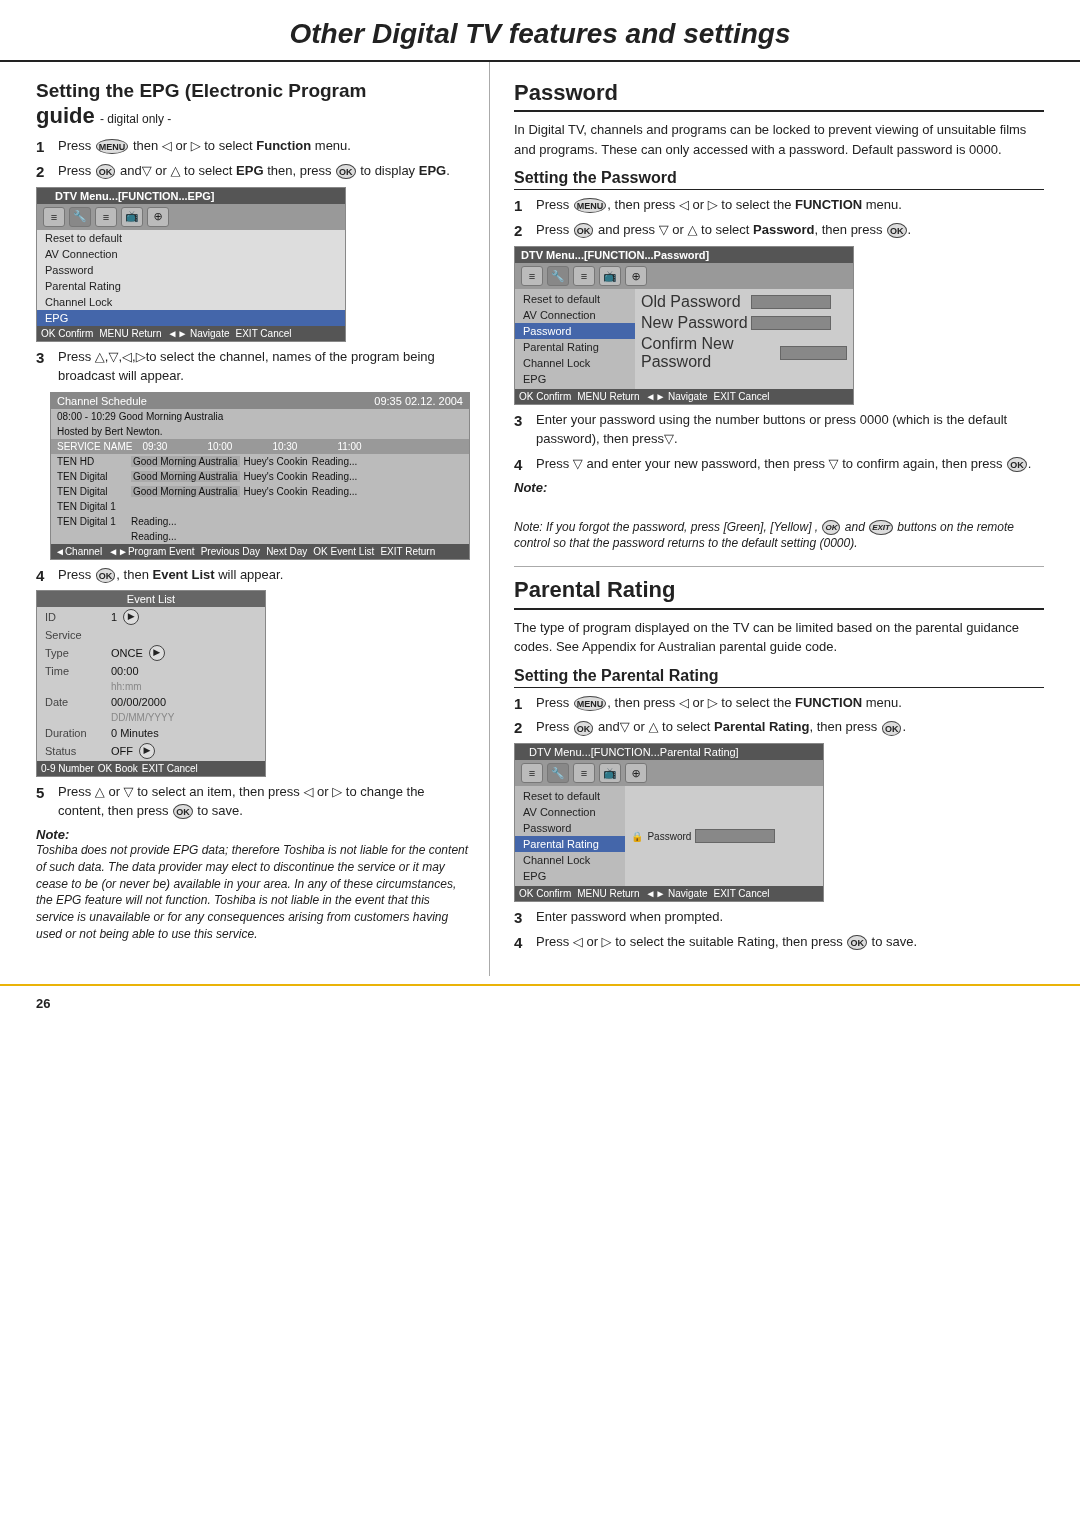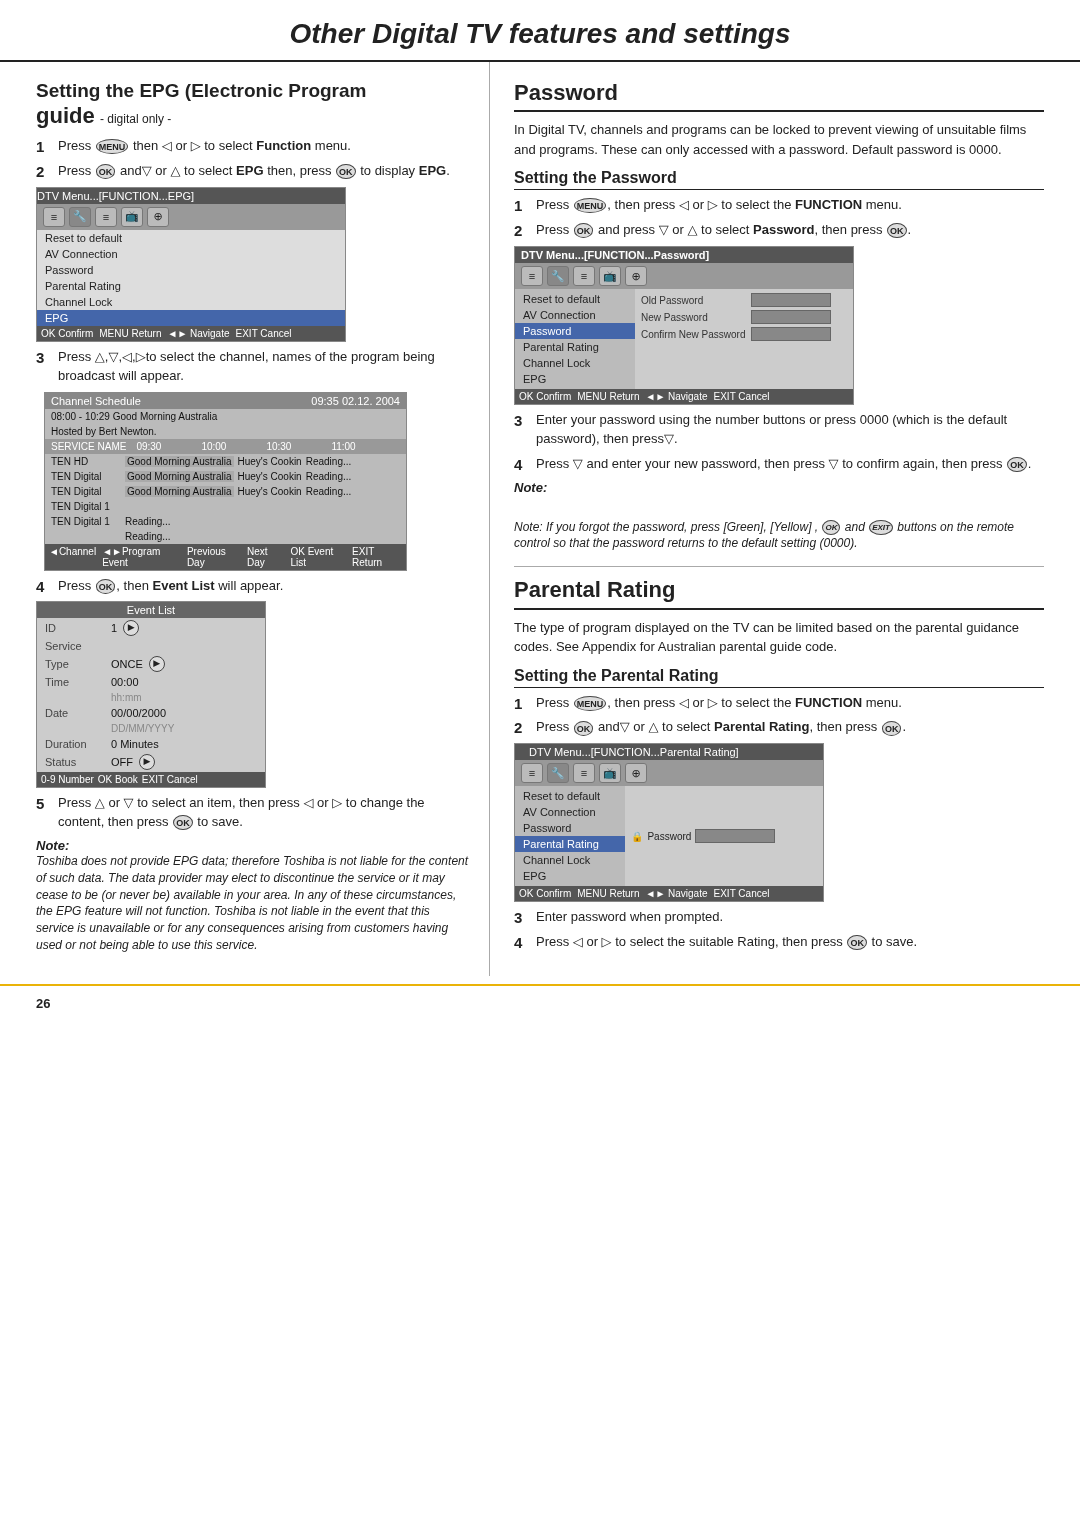--- a/index.html
+++ b/index.html
@@ -87,23 +87,23 @@
     .menu-box {
       border: 1px solid #888;
       background: #ddd;
       margin: 6px 0 6px 0;
       font-size: 11px;
       width: 310px;
     }
     .menu-box .menu-titlebar {
       background: #555;
       color: #fff;
-      padding: 2px 0;
-      font-size: 11px;
-      font-weight: normal;
+      padding: 2px 18px;
+      font-size: 11px;
+      font-weight: bold;
     }
     .menu-box .menu-icons {
       background: #999;
       display: flex;
       flex-direction: row;
       align-items: center;
       gap: 4px;
       padding: 3px 6px;
     }
     .menu-box .menu-icons .ico {
@@ -134,23 +134,23 @@
       color: #fff;
       font-size: 10px;
       padding: 2px 4px;
       display: flex;
       gap: 6px;
     }
     
     .schedule-box {
       border: 1px solid #888;
       background: #ccc;
-      margin: 6px 8px;
+      margin: 6px 14px;
       font-size: 10px;
-      width: 363px;
+      width: 420px;
     }
     .schedule-box .sched-titlebar {
       background: #888;
       color: #fff;
       padding: 2px 6px;
       font-size: 11px;
       display: flex;
       justify-content: space-between;
     }
     .schedule-box .sched-row {
@@ -282,21 +282,21 @@
       background: #ccc;
       padding: 4px 6px;
     }
     .pass-menu-box .pm-field-row {
       display: flex;
       align-items: center;
       margin-bottom: 3px;
       font-size: 11px;
     }
     .pass-menu-box .pm-field-label {
-      font-size: 10px;
+      font-size: 16px;
       min-width: 110px;
       color: #333;
     }
     .pass-menu-box .pm-field-input {
       background: #888;
       color: #888;
       width: 80px;
       height: 14px;
       border: 1px solid #666;
     }

